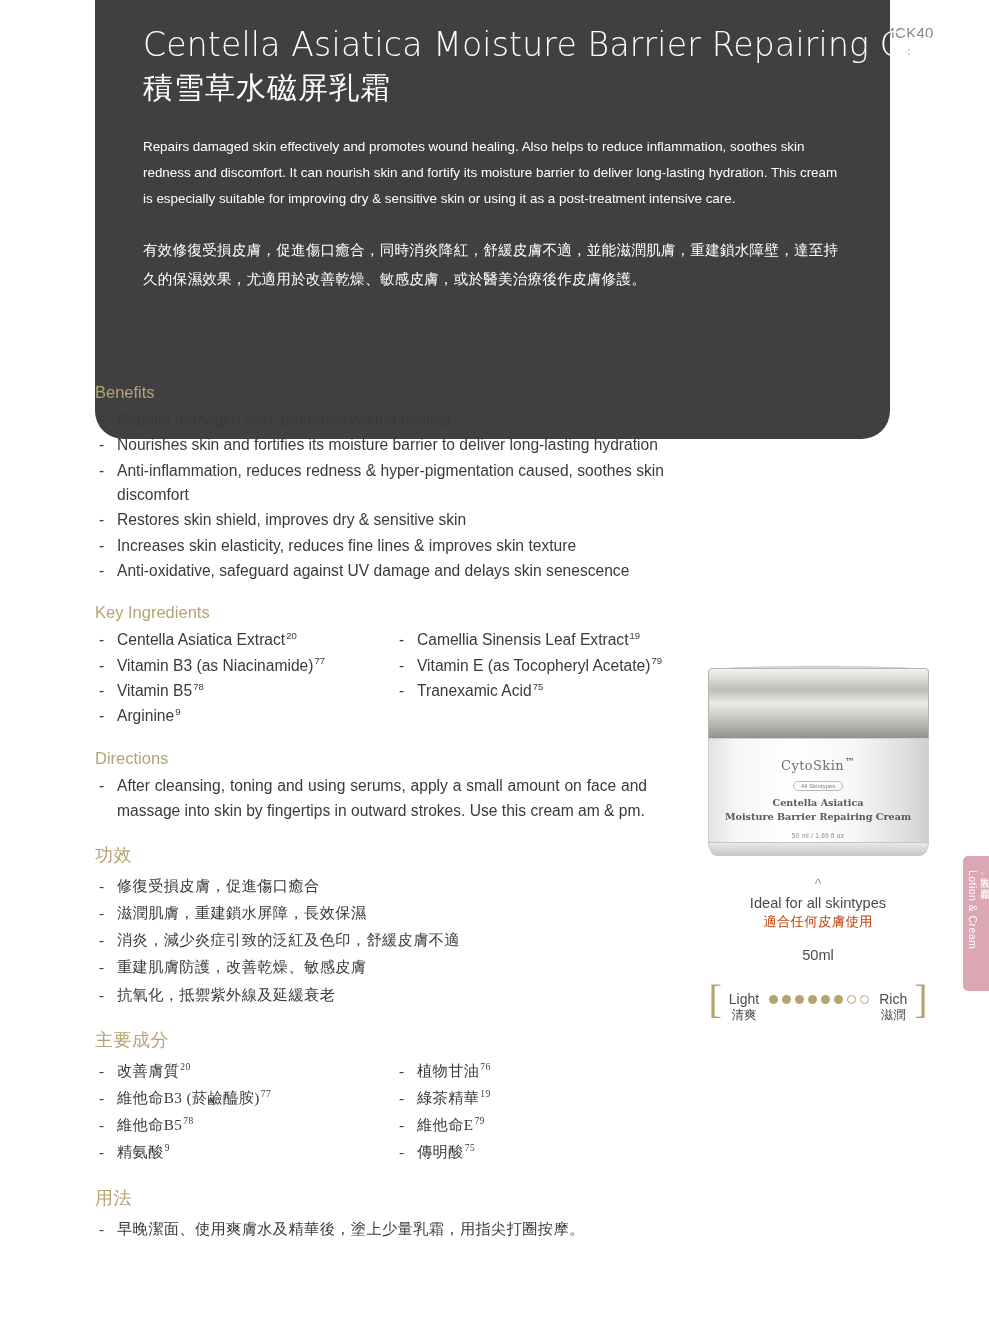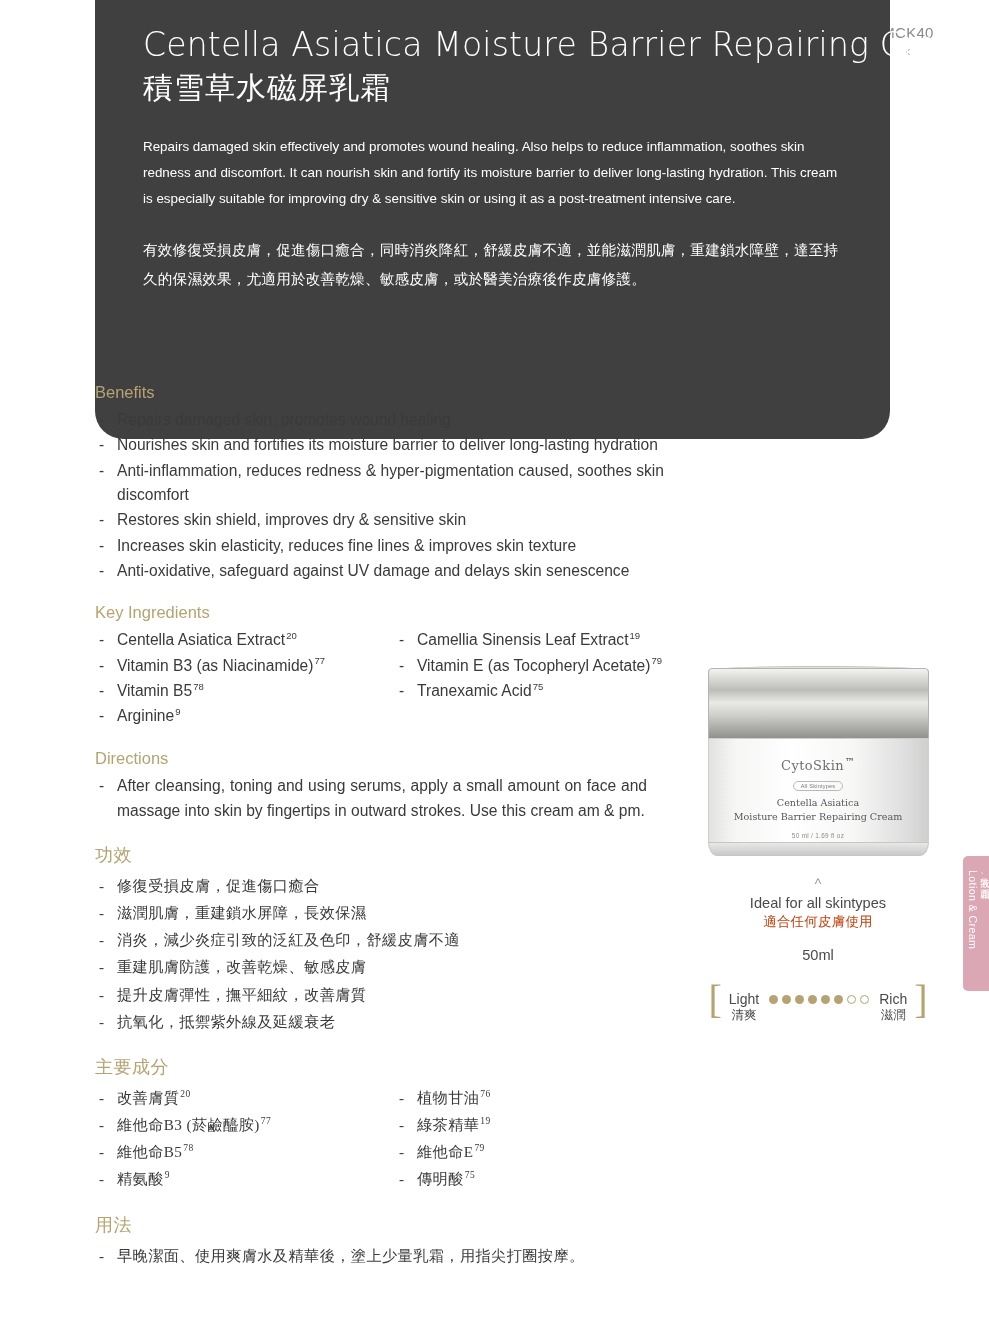--- a/index.html
+++ b/index.html
@@ -233,20 +233,21 @@
     border-radius: 6px;
     padding: 1px 7px;
     letter-spacing: 0.2px;
   }
   .prod-name {
     margin-top: 4px;
     font-family: "DejaVu Serif", serif;
     font-size: 9.6px;
     line-height: 1.42;
     color: #55585c;
+    font-weight: bold;
   }
   .vol {
     margin-top: 8px;
     font-size: 6.4px;
     color: #8b8b8b;
     letter-spacing: 0.3px;
   }
 
   .chev-up {
     margin-top: 12px;
@@ -402,21 +403,20 @@
       </ul>
     </div>
 
     <div class="sec">
       <div class="sec-head cn">功效</div>
       <ul class="dash cn">
         <li>修復受損皮膚，促進傷口癒合</li>
         <li>滋潤肌膚，重建鎖水屏障，長效保濕</li>
         <li>消炎，減少炎症引致的泛紅及色印，舒緩皮膚不適</li>
         <li>重建肌膚防護，改善乾燥、敏感皮膚</li>
-        <li>提升皮膚彈性，撫平細紋，改善膚質</li>
         <li>抗氧化，抵禦紫外線及延緩衰老</li>
       </ul>
     </div>
 
     <div class="sec">
       <div class="sec-head cn">主要成分</div>
       <div class="ing-cols">
         <ul class="dash cn col1">
           <li><span>改善膚質</span><sup>20</sup></li>
           <li><span>維他命B3 (菸鹼醯胺)</span><sup>77</sup></li>

